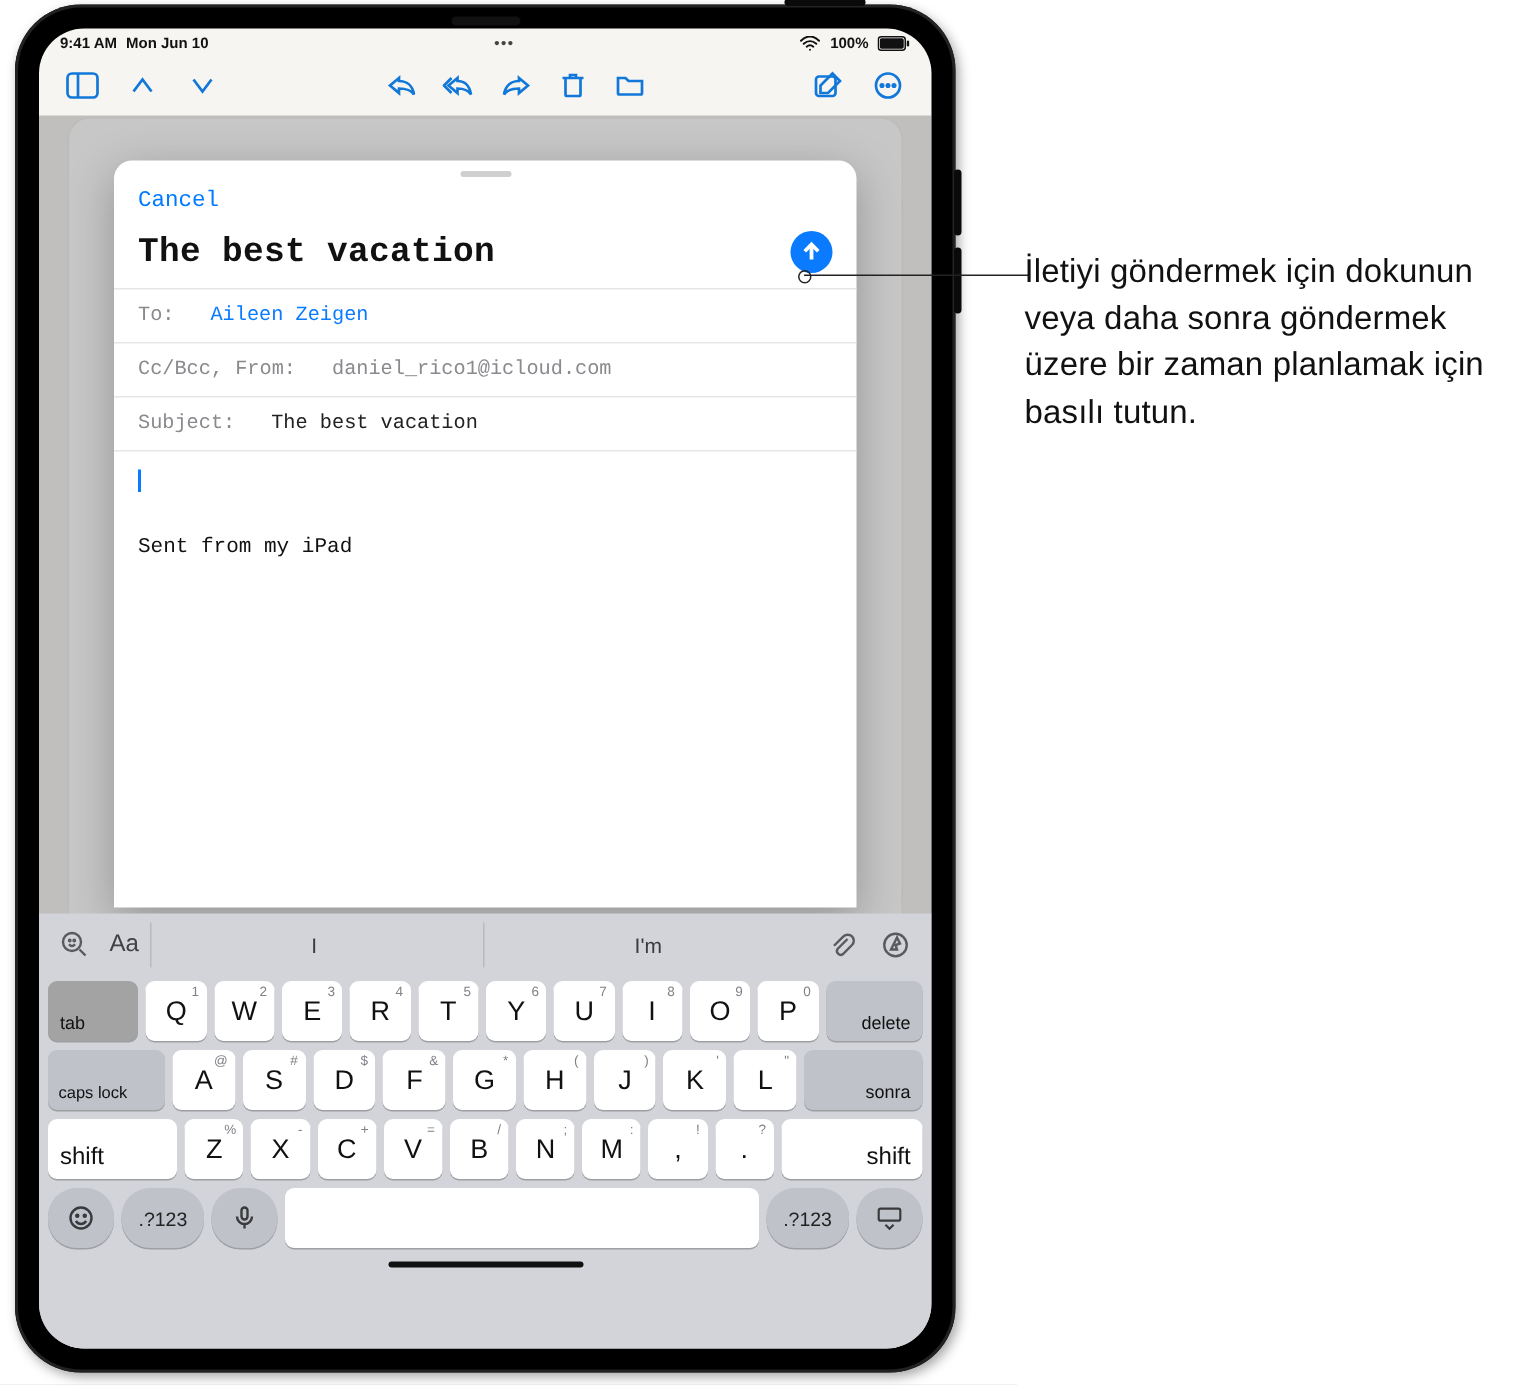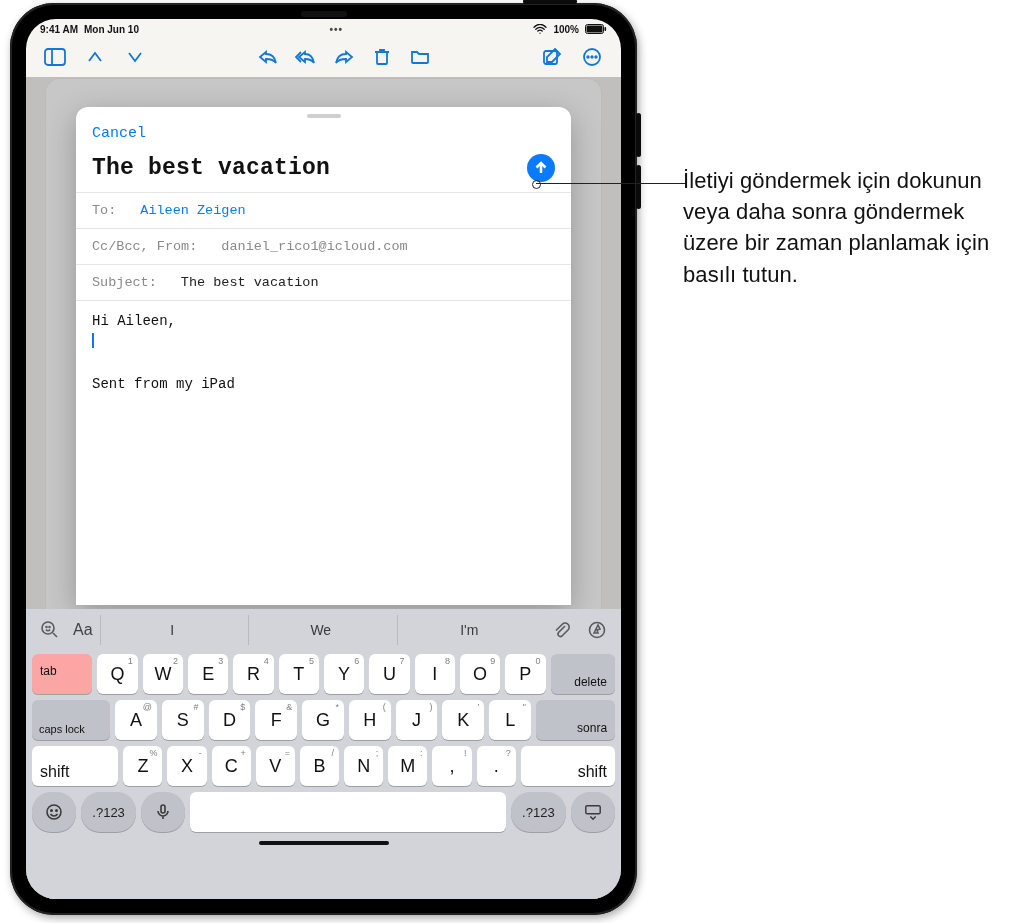--- a/index.html
+++ b/index.html
@@ -76,21 +76,21 @@
   .suggest .sgbtn { flex:0 0 auto; width:32px; height:30px; display:flex; align-items:center; justify-content:center; }
   .suggest .sgbtn svg { stroke:#5a5a5e; fill:none; stroke-width:1.6; }
   .suggest .aa { font-size:16px; font-weight:400; color:#414145; padding:0 3px; }
   .suggest .word { flex:1; text-align:center; height:30px; line-height:30px; border-left:1px solid #b8bac0; }
   .suggest .word:first-of-type { border-left:1px solid #b8bac0; }
   .krow { display:flex; gap:5px; padding:3px 6px; }
   .key { position:relative; background:#fff; border-radius:6px; height:40px; box-shadow:0 1px 0 rgba(0,0,0,0.25); display:flex; align-items:center; justify-content:center; font-size:18px; color:#111; flex:1; }
   .key .sub { position:absolute; top:2px; right:5px; font-size:9px; color:#808086; }
   .key.mod { background:#bfc2c9; font-size:12px; color:#222;border-radius:19px; }
   .key.sp { flex:6.4; }
-  .key.tab { flex:1.3; font-size:12px; justify-content:flex-start; padding-left:8px; align-items:flex-end; padding-bottom:16px; background:#fca5a5; }
+  .key.tab { flex:1.3; font-size:12px; justify-content:flex-start; padding-left:8px; align-items:flex-end; padding-bottom:5px; background:#a3a3a3; }
   .key.del { flex:1.4; font-size:12px; justify-content:flex-end; padding-right:8px; align-items:flex-end; padding-bottom:5px; background:#bfc2c9; }
   .key.caps { flex:1.7; font-size:11px; justify-content:flex-start; padding-left:7px; align-items:flex-end; padding-bottom:5px; background:#bfc2c9; }
   .key.ret { flex:1.7; font-size:12px; justify-content:flex-end; padding-right:8px; align-items:flex-end; padding-bottom:5px; background:#bfc2c9; }
   .key.shift { flex:2.0; font-size:16px; justify-content:flex-start; padding-left:8px; align-items:flex-end; padding-bottom:5px; background:#fff; }
   .key.shift.right { justify-content:flex-end; padding-right:8px; }
   .key.icon svg { width:18px; height:18px; stroke:#3a3a3c; fill:none; stroke-width:1.6; }
   .homebar { width:130px; height:4px; background:#111; border-radius:3px; margin:6px auto 4px; }
 
   
   .callout { position:absolute; left:683px; top:165px; width:320px; font-size:22px; line-height:1.42; color:#111; letter-spacing:0.1px; }
@@ -221,40 +221,38 @@
         </div>
         <div class="field">
           <span class="lbl">Cc/Bcc, From:</span>
           <span class="lbl">daniel_rico1@icloud.com</span>
         </div>
         <div class="field subject">
           <span class="lbl">Subject:</span>
           <span class="val">The best vacation</span>
         </div>
         <div class="body-area">
-          <div class="greet">Hi Aileen,</div>
           <span class="cursor"></span>
           <div class="sig">Sent from my iPad</div>
         </div>
       </div>
 
       <div class="kbwrap">
         <div class="suggest">
           <div class="sgbtn">
             <svg width="20" height="20" viewBox="0 0 20 20">
                 <circle cx="8" cy="8" r="6"></circle>
                 <line x1="13" y1="13" x2="17" y2="17"></line>
                 <circle cx="6.5" cy="7" r="0.5" fill="#5a5a5e"></circle>
                 <circle cx="9.5" cy="7" r="0.5" fill="#5a5a5e"></circle>
                 <path d="M6 9.5c.6.8 1.3 1.2 2 1.2s1.4-.4 2-1.2"></path>
               </svg>
           </div>
           <div class="aa">Aa</div>
           <div class="word">I</div>
-          <div class="word">We</div>
           <div class="word">I'm</div>
           <div class="sgbtn">
             <svg width="18" height="18" viewBox="0 0 18 18">
                 <path d="M13 5l-6.5 6.5a2.5 2.5 0 003.5 3.5L16 9a4 4 0 00-5.7-5.7L4 9.5"></path>
               </svg>
           </div>
           <div class="sgbtn">
             <svg width="18" height="18" viewBox="0 0 18 18">
                 <circle cx="9" cy="9" r="7.5"></circle>
                 <path d="M6 12l4-8 2 4-3 1 1 3z"></path>

